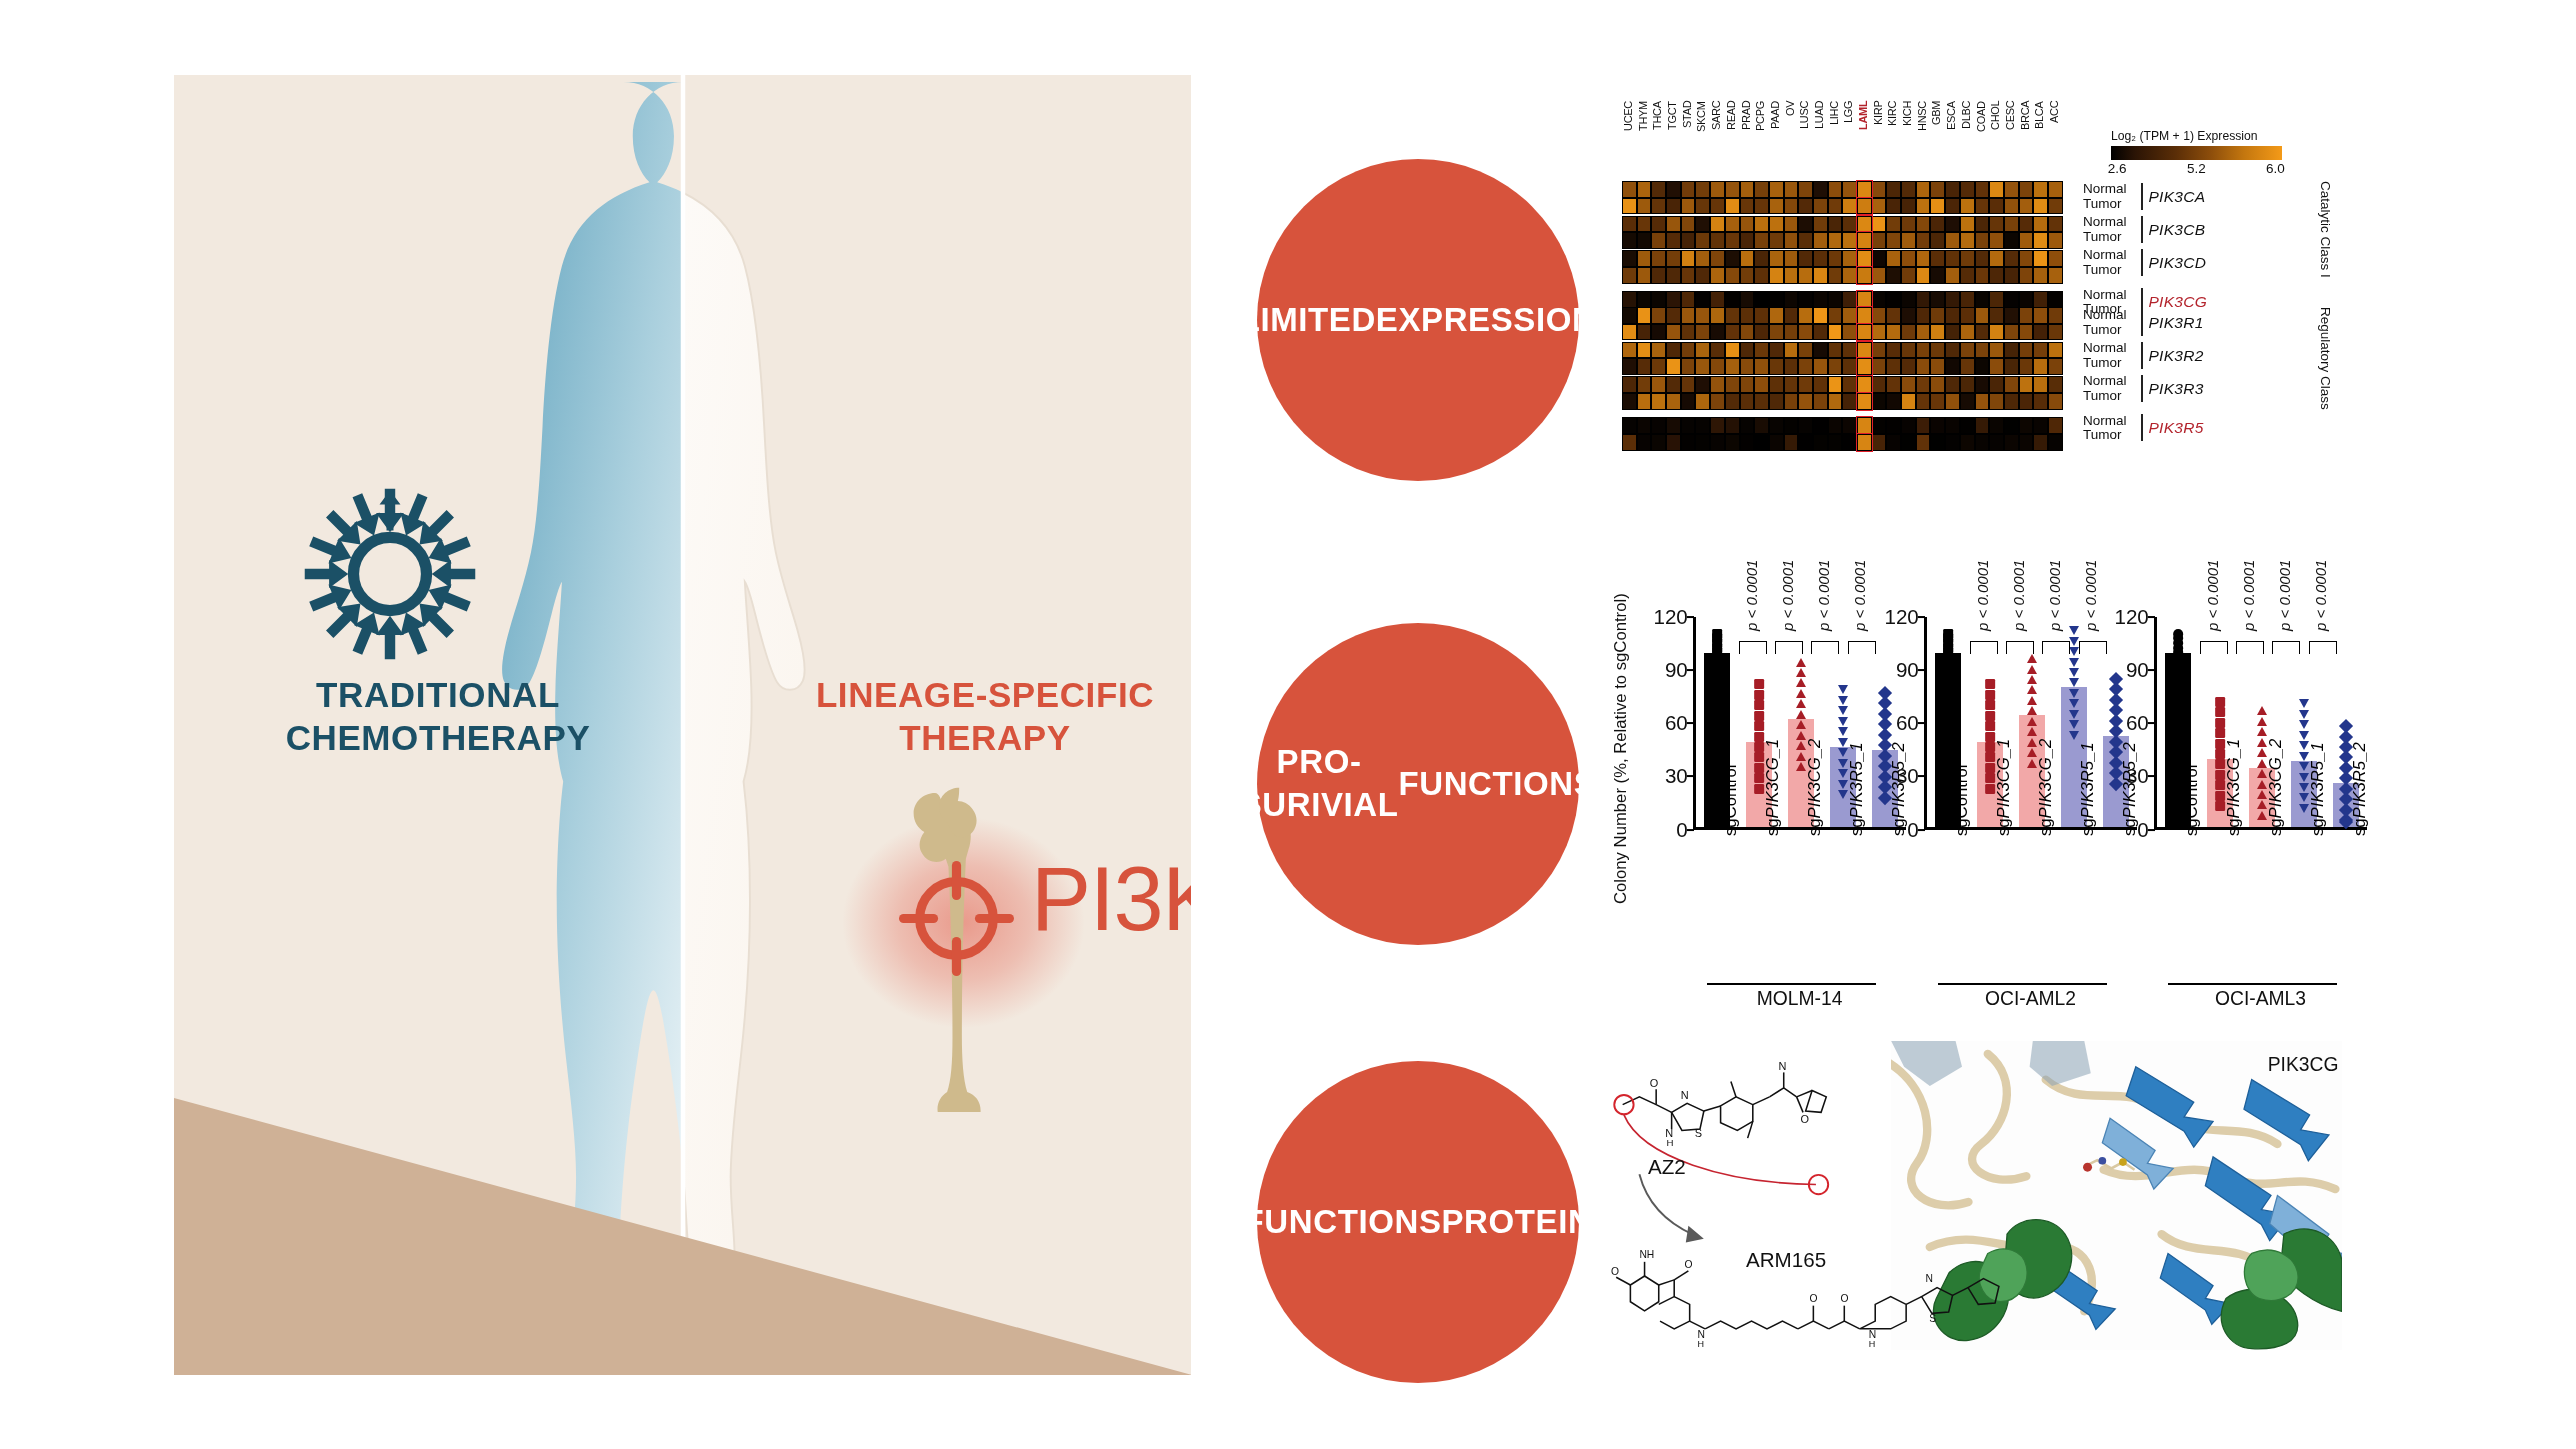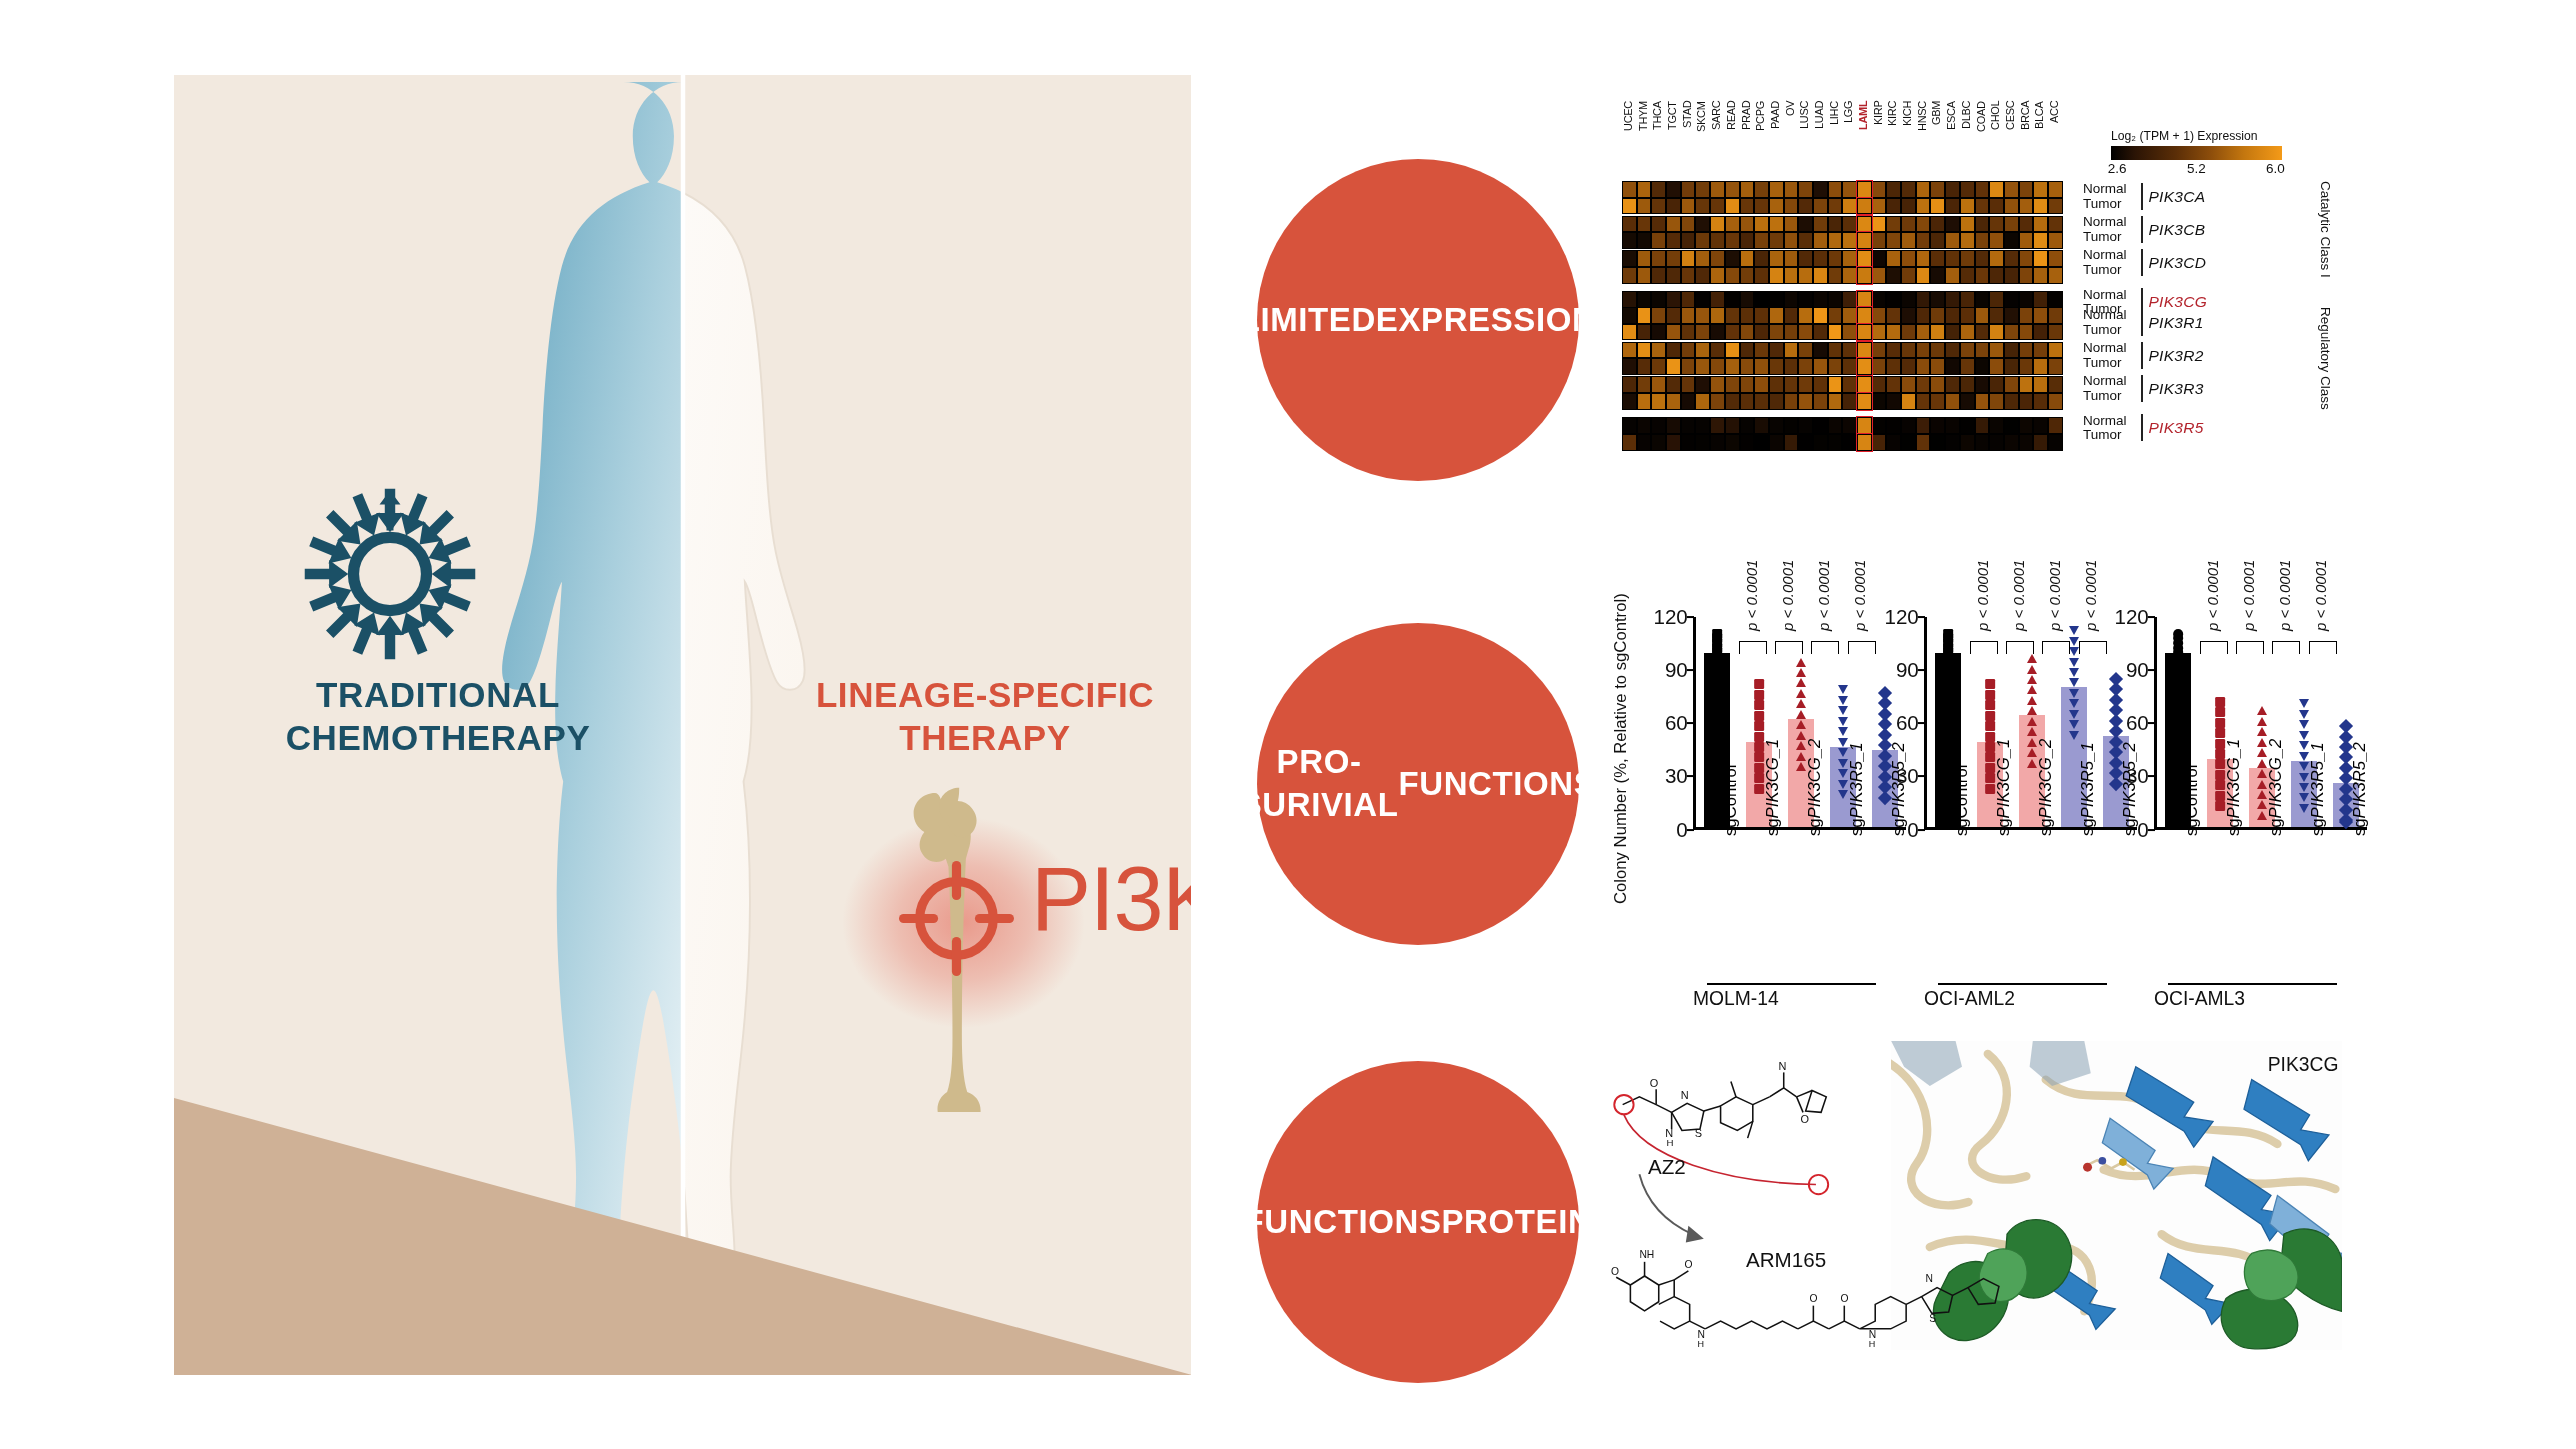--- a/index.html
+++ b/index.html
@@ -95,21 +95,21 @@
   .yaxis-line{position:absolute;left:0;top:0;width:3.2px;height:100%;background:#000;}
   .xaxis-line{position:absolute;left:0;bottom:0;height:3.2px;width:100%;background:#000;}
   .bars{position:absolute;left:3.2px;bottom:3.2px;right:0;top:0;display:flex;
         align-items:flex-end;justify-content:space-around;}
   .bar{width:26px;position:relative;}
   .dots{position:absolute;left:50%;transform:translateX(-50%);bottom:0;width:22px;}
   .pval{position:absolute;writing-mode:vertical-rl;transform:rotate(180deg);
         font-size:15px;font-style:italic;color:#111;white-space:nowrap;}
   .sigbracket{position:absolute;border-left:1.9px solid #000;border-top:1.9px solid #000;
               border-right:1.9px solid #000;}
-  .cellline{position:absolute;font-size:19.3px;color:#111;text-align:left;width:213px;
+  .cellline{position:absolute;font-size:19.3px;color:#111;text-align:center;width:213px;
             left:0;}
   .cellline-rule{position:absolute;height:1.9px;background:#000;}
   .xlabels{position:absolute;top:252px;left:3.2px;right:0;display:flex;
            justify-content:space-around;}
   .xlabel{font-size:16.7px;white-space:nowrap;transform:rotate(-90deg);
           transform-origin:left top;position:relative;}
   .xlabel i{font-style:italic;}
 
   
   #struct-panel{position:absolute;left:393px;top:960px;width:766px;height:361px;}

